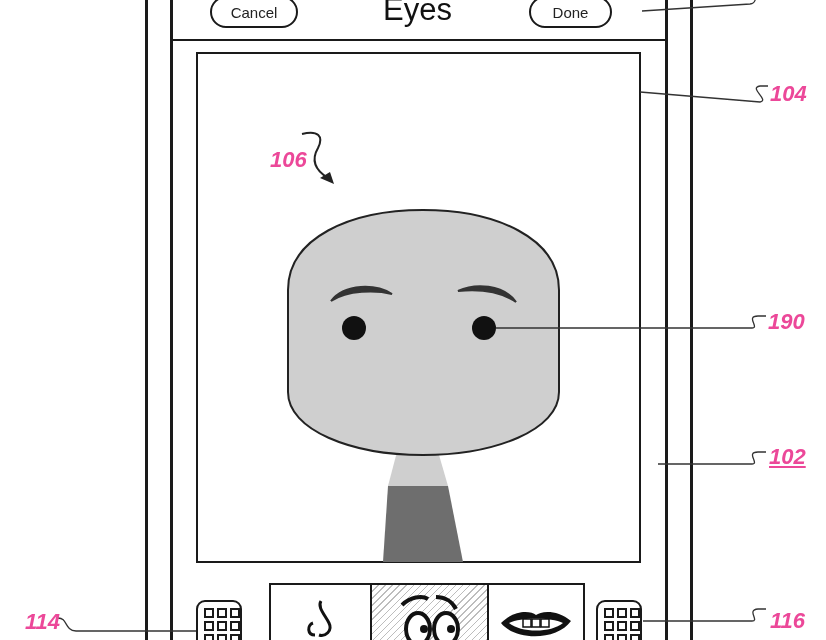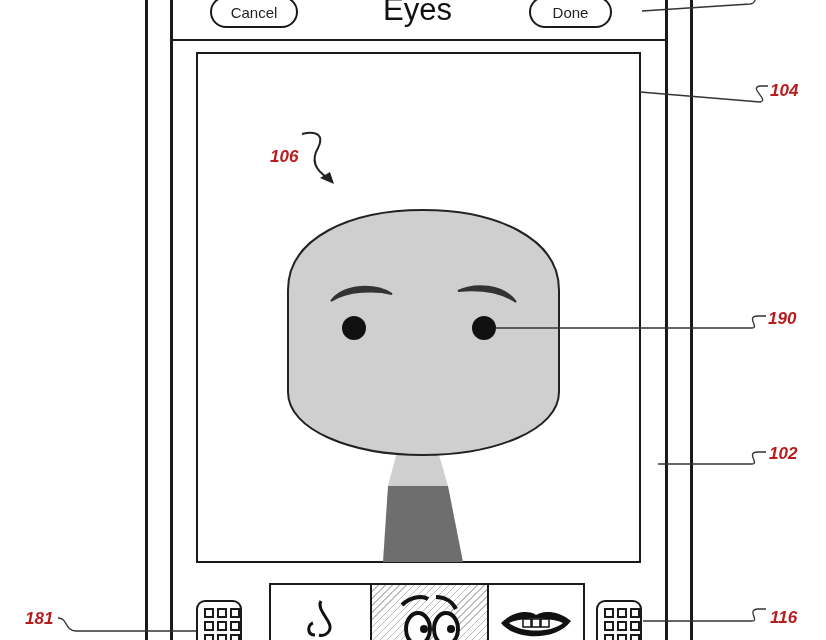--- a/index.html
+++ b/index.html
@@ -6,22 +6,22 @@
   body { width: 826px; height: 640px; position: relative; overflow: hidden;
          font-family: "Liberation Sans", sans-serif; color: #111; }
   .abs { position: absolute; }
   .vline { position: absolute; width: 3px; background: #1a1a1a; }
   .hline { position: absolute; height: 2px; background: #1a1a1a; }
   .pill-btn { position: absolute; height: 32px; border: 2px solid #1a1a1a;
               border-radius: 16px; background: #fff; display: flex;
               align-items: center; justify-content: center; font-size: 15px;
               color: #222; cursor: pointer; box-sizing: border-box; }
   .title { position: absolute; font-size: 31px; color: #111; }
-  .ref { position: absolute; font-size: 17px; font-style: italic;
-         font-weight: bold; color: #b91c1c; }
+  .ref { position: absolute; font-size: 22px; font-style: italic;
+         font-weight: bold; color: #ec4899; }
   .avatar-frame { position: absolute; left: 196px; top: 52px; width: 445px;
                   height: 511px; border: 2px solid #1a1a1a; box-sizing: border-box;
                   background: #fff; }
   .strip { position: absolute; left: 269px; top: 583px; width: 316px; height: 70px;
            border: 2px solid #1a1a1a; box-sizing: border-box; display: flex; }
   .cell { height: 100%; box-sizing: border-box; display: flex; align-items: flex-start;
           justify-content: center; cursor: pointer; }
   .cell + .cell { border-left: 2px solid #1a1a1a; }
   .cell.selected {
     background: repeating-linear-gradient(135deg, #fff 0 4px, #bdbdbd 4px 5px);
@@ -71,22 +71,22 @@
   <path d="M243,622 L0,622" fill="none" stroke="none"></path>
   <path d="M643,621 L752,621 C760,621 746,610 758,609 L766,609" fill="none" stroke="#333" stroke-width="1.3"></path>
 
   <path d="M302,134 C318,130 324,136 318,148 C311,160 315,170 328,178" fill="none" stroke="#222" stroke-width="2"></path>
   <polygon points="334,184 320,178 330,172" fill="#222"></polygon>
 </svg>
 
 <div class="ref" style="left:770px;top:81px;">104</div>
 <div class="ref" style="left:270px;top:126px;margin-top:21px;">106</div>
 <div class="ref" style="left:768px;top:309px;">190</div>
-<div class="ref" style="left:769px;top:444px;">102</div>
-<div class="ref" style="left:25px;top:609px;">181</div>
+<div class="ref" style="left:769px;top:444px;text-decoration:underline;">102</div>
+<div class="ref" style="left:25px;top:609px;">114</div>
 <div class="ref" style="left:770px;top:608px;">116</div>
 
 <div class="grid-btn" style="left:196px;top:600px;">
   <span></span>
     <span></span>
     <span></span>
   <span></span>
     <span></span>
     <span></span>
   <span></span>

